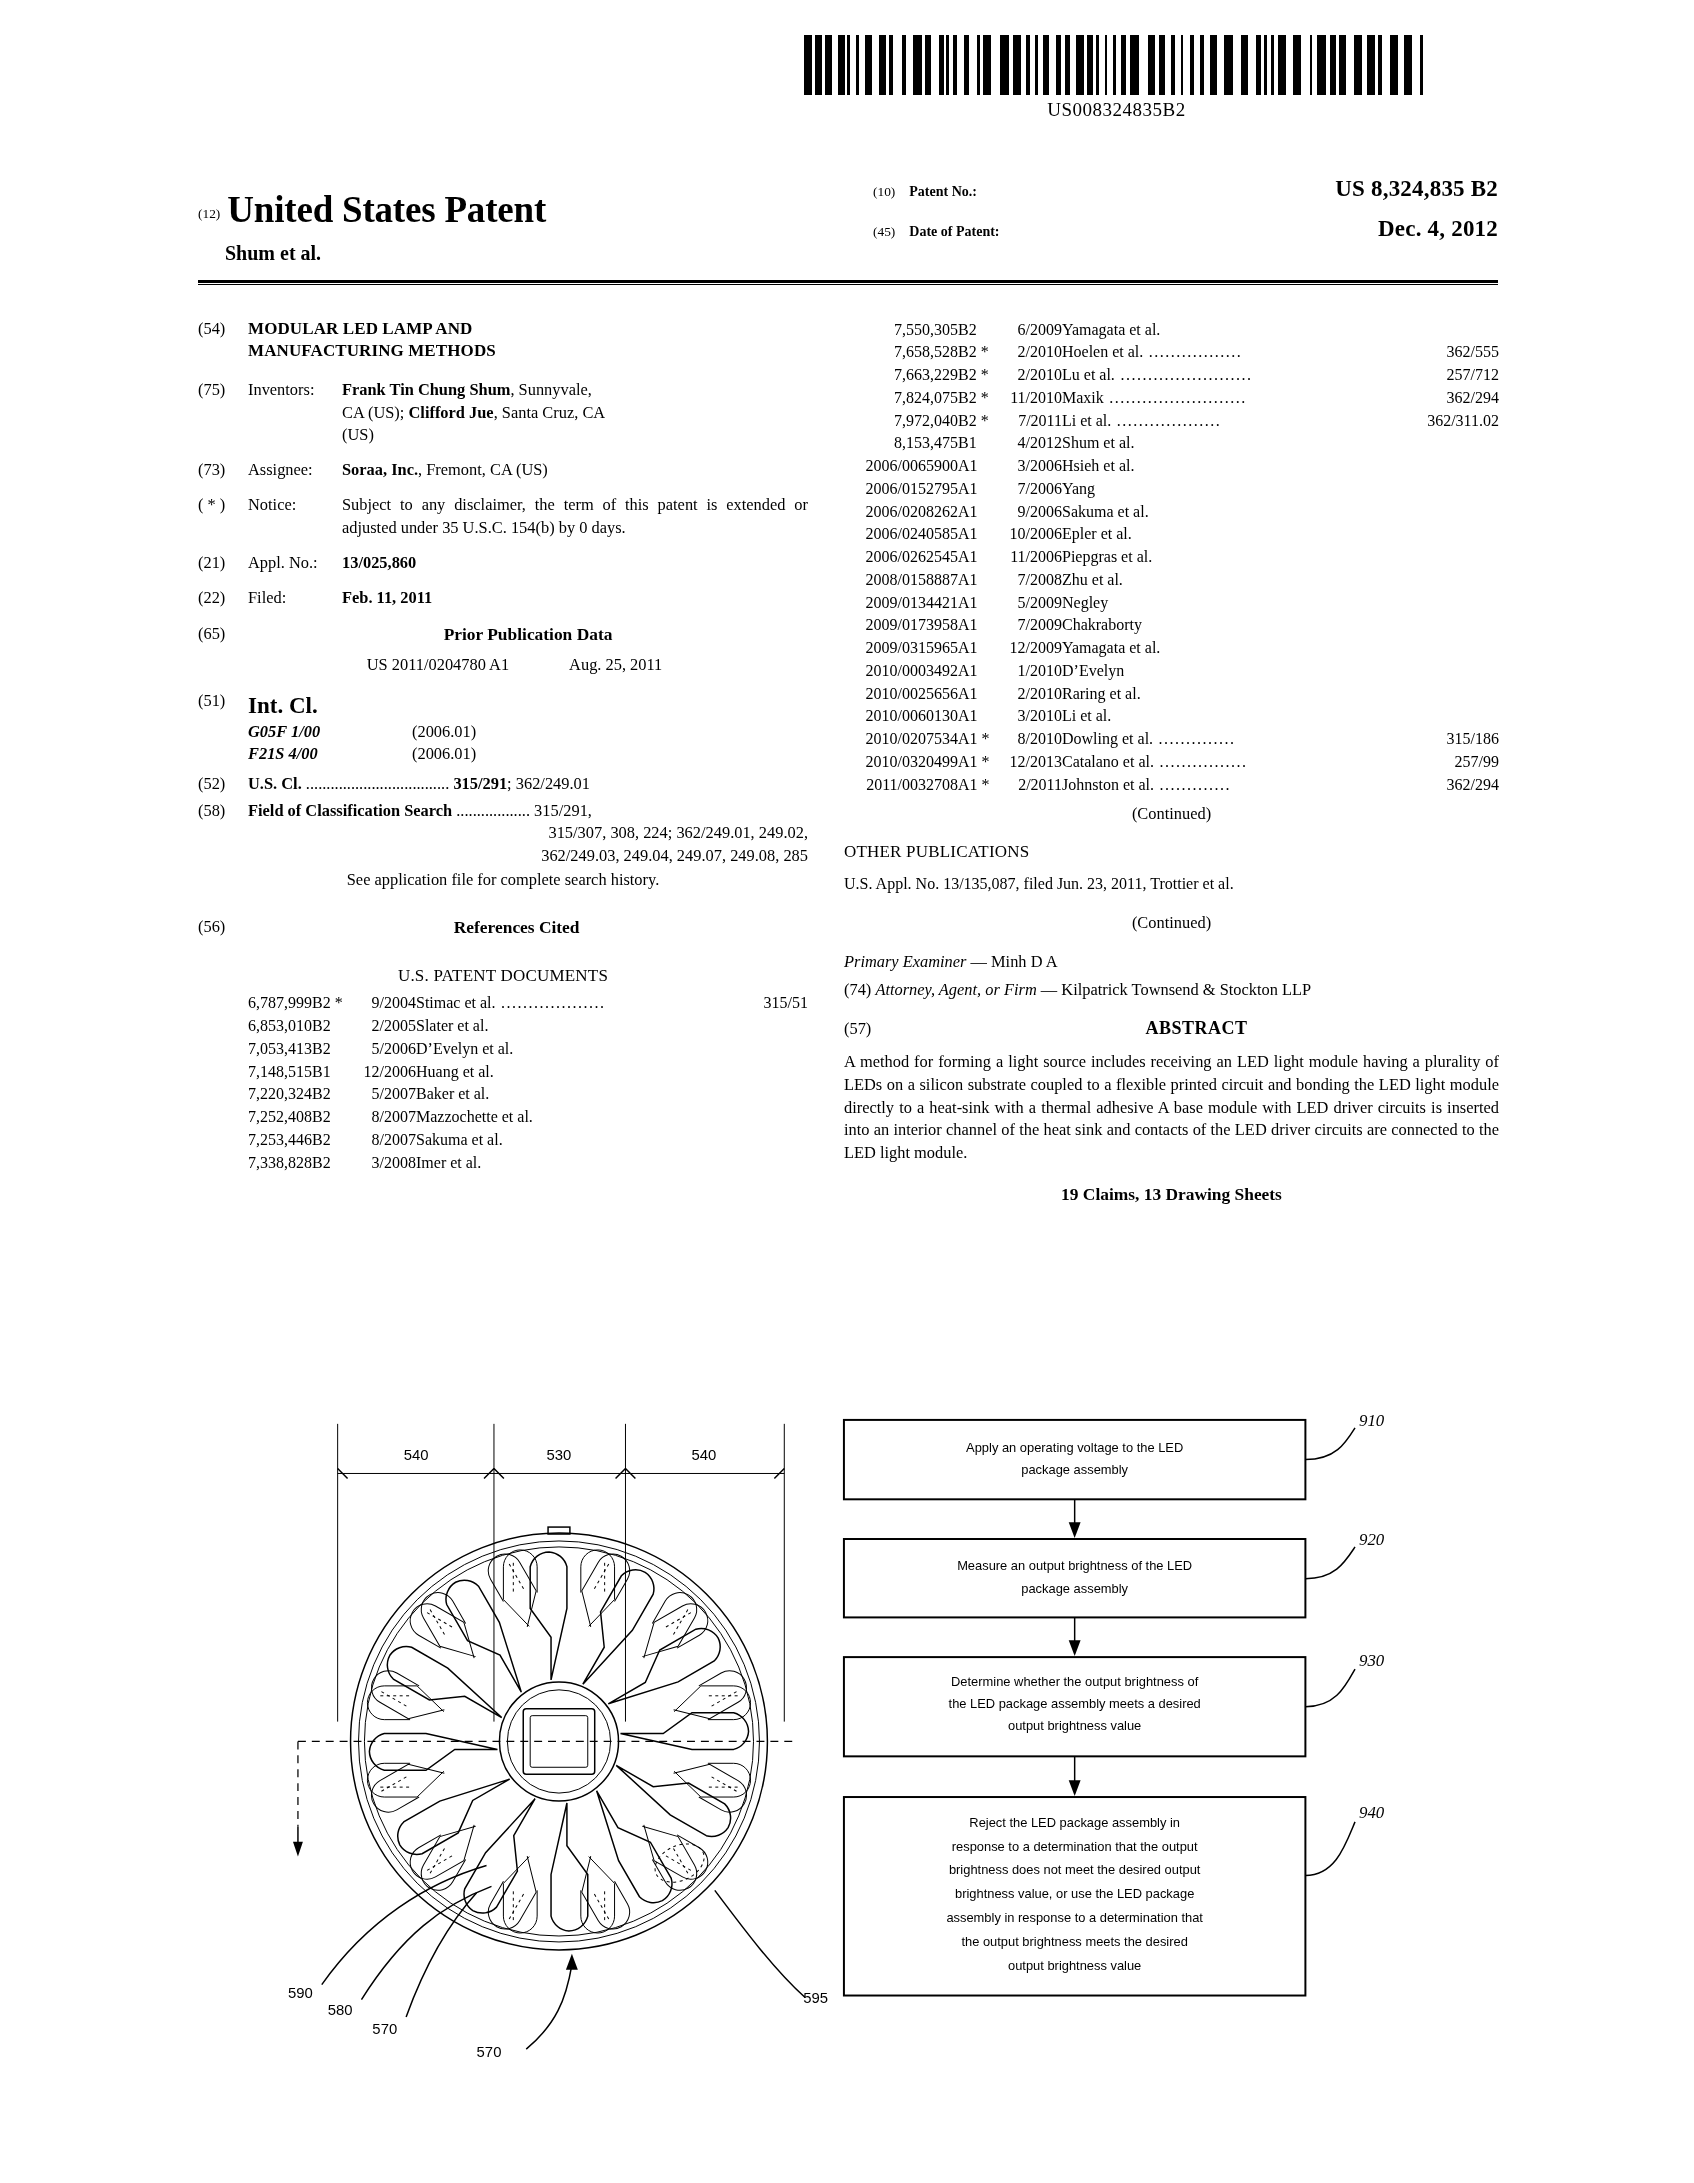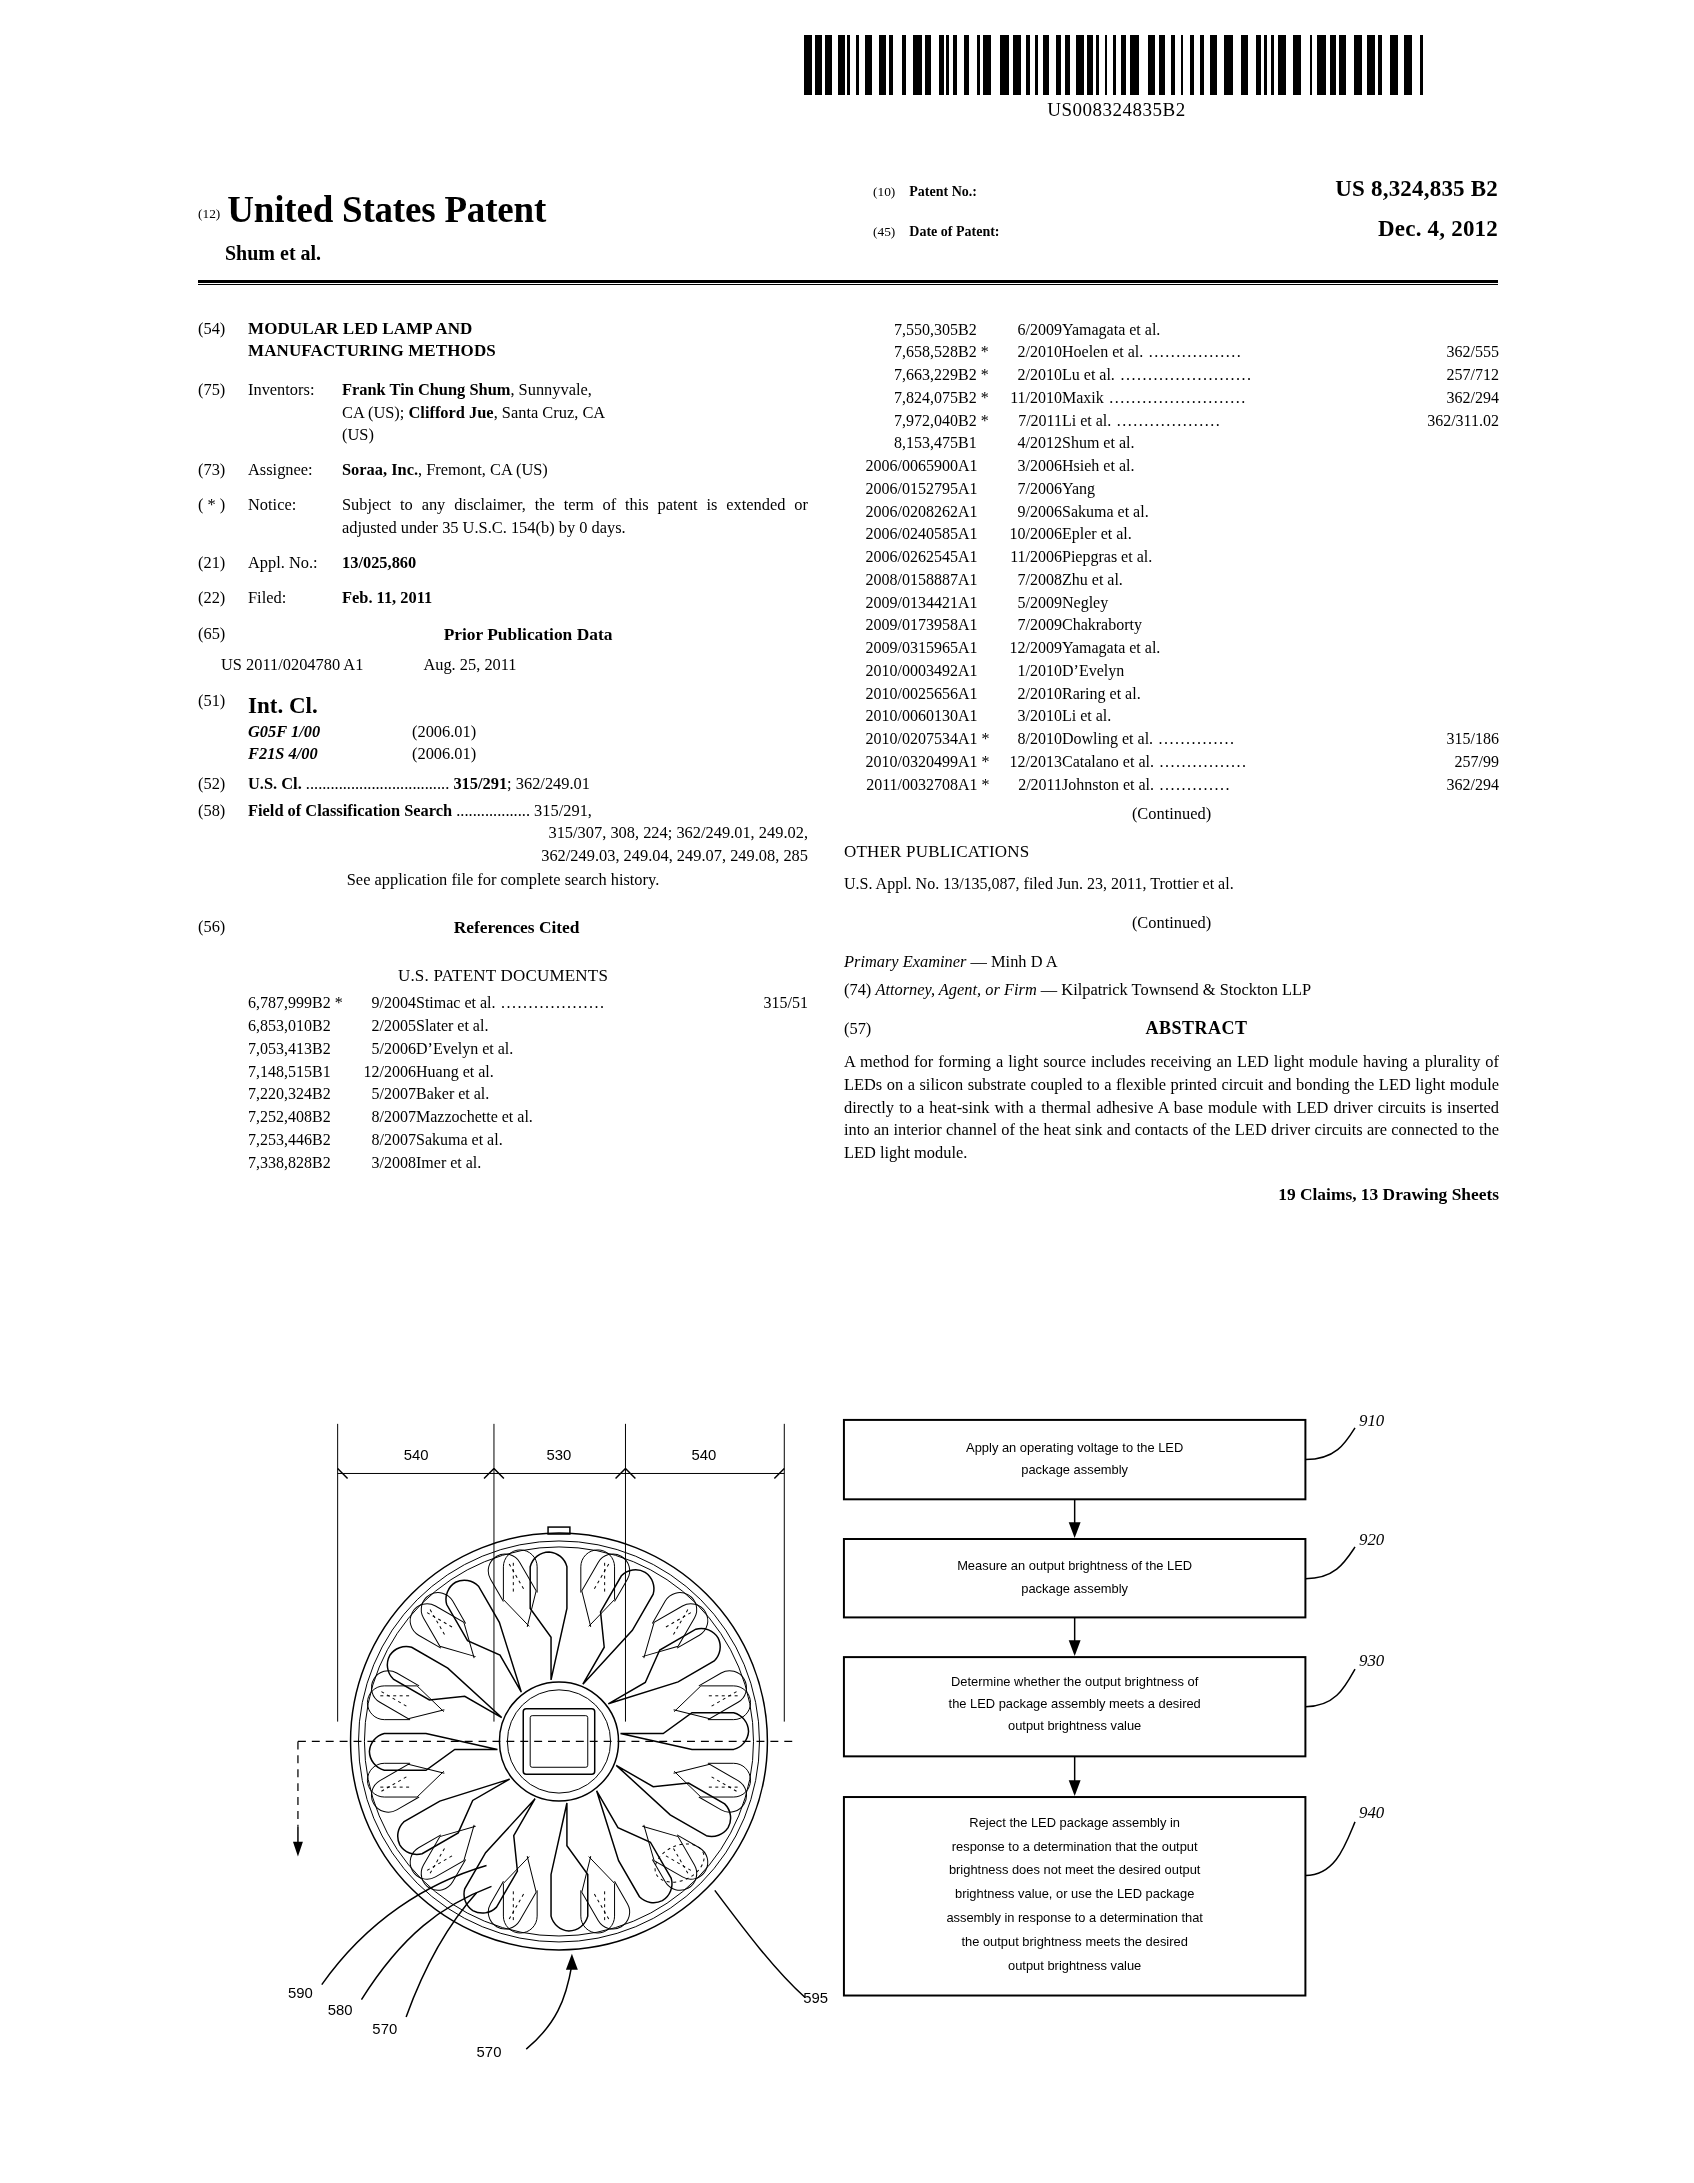--- a/index.html
+++ b/index.html
@@ -41,21 +41,21 @@
   .fld .key{width:94px;flex:0 0 94px;font-size:16.4px;}
   .fld .body{flex:1;font-size:16.4px;text-align:justify;}
   .b{font-weight:bold;}
   .i{font-style:italic;}
 
   #title-54{display:flex;margin-bottom:17px;}
   #title-54 .num{width:50px;flex:0 0 50px;}
   #title-54 .t{font-weight:bold;font-size:17px;line-height:1.3;letter-spacing:0.1px;}
 
   .hdr-center{font-weight:bold;font-size:17.4px;text-align:center;}
-  .pubdata-line{margin-top:8px;margin-left:23px;font-size:16.4px;}
+  .pubdata-line{margin-top:8px;margin-left:23px;font-size:16.4px;text-align:center;}
   .pubdata-line .dt{margin-left:60px;}
 
   .intcl-row{display:flex;margin-left:50px;}
   .intcl-row .cls{width:164px;font-weight:bold;font-style:italic;font-size:16.4px;font-family:Liberation Serif, serif;}
   .intcl-row .yr{font-size:16.4px;}
 
   .cl-row{display:flex;margin-top:4px;}
   .cl-row .num{width:50px;flex:0 0 50px;}
   .cl-row .txt{flex:1;font-size:16.4px;}
   .cont-ind{margin-left:50px;text-align:right;font-size:16.4px;}
@@ -73,21 +73,21 @@
 
   .sec-head{text-align:center;font-size:17px;margin:13px 0 5px 0;letter-spacing:0.2px;}
   .continued{text-align:center;font-size:16.4px;margin:7px 0;}
   .otherpub{text-align:left;font-size:17px;letter-spacing:0.2px;margin:15px 0 10px 0;}
   .pubentry{font-size:16px;}
   .examiner{font-size:16.4px;margin-top:17px;}
   .abstract-head{display:flex;margin-top:15px;align-items:baseline;}
   .abstract-head .num{width:50px;flex:0 0 50px;font-size:16.4px;}
   .abstract-head .h{flex:1;text-align:center;font-weight:bold;font-size:18px;letter-spacing:0.5px;}
   #abstract-body{margin-top:11px;font-size:16.4px;text-align:justify;line-height:1.38;}
-  #claims-line{text-align:right;font-weight:bold;font-size:17.4px;margin-top:18px;}
+  #claims-line{text-align:center;font-weight:bold;font-size:17.4px;margin-top:18px;}
 
   
   #fig-left{position:absolute;left:278px;top:1404px;width:556px;height:665px;}
   #fig-right{position:absolute;left:834px;top:1404px;width:655px;height:665px;}
   .figsvg{width:100%;height:100%;display:block;}
   .fbox{fill:#fff;stroke:#000;stroke-width:4;}
   .ftext{font-family:"Liberation Sans","DejaVu Sans",sans-serif;font-size:26px;fill:#000;text-anchor:middle;}
   .flabel{font-family:"Liberation Serif",serif;font-size:34px;fill:#000;font-style:italic;}
   .dlabel{font-family:"Liberation Sans","DejaVu Sans",sans-serif;font-size:30px;fill:#000;text-anchor:middle;}
   .dnum{font-family:"Liberation Sans","DejaVu Sans",sans-serif;font-size:30px;fill:#000;}

